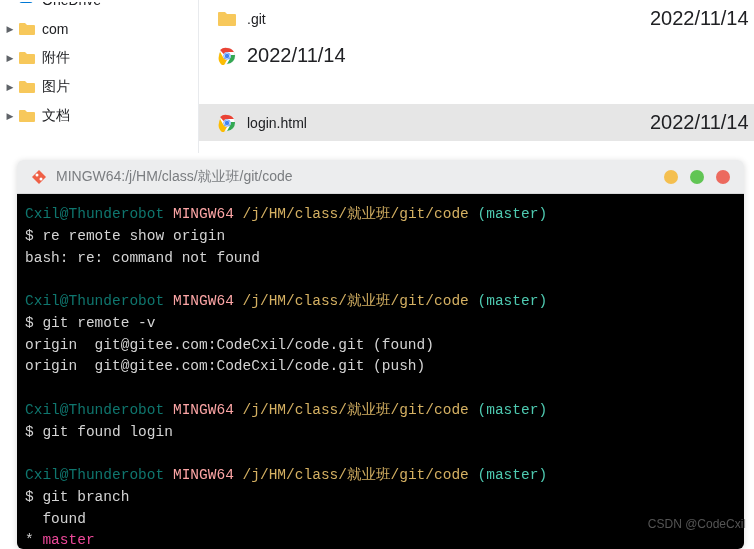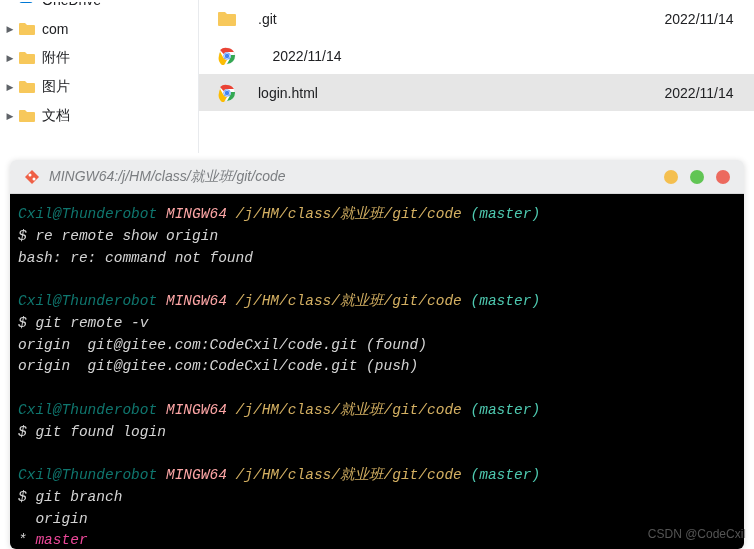--- a/index.html
+++ b/index.html
@@ -10,44 +10,44 @@
     .tree-item { display: flex; align-items: center; height: 29px; padding-left: 4px; cursor: pointer; }
     .chevron { width: 12px; height: 12px; margin-right: 2px; display: flex; align-items: center; justify-content: center; color: #5f6368; font-size: 9px; }
     .tree-icon { width: 18px; height: 18px; margin-right: 6px; display: flex; align-items: center; justify-content: center; }
     .folder-icon { color: #f7c85b; }
     .onedrive-icon { color: #0078d4; }
     .tree-label { font-size: 14px; color: #202124; }
     .cut-top { height: 12px; overflow: hidden; display: flex; align-items: flex-end; }
     .cut-top .tree-item { height: 29px; margin-top: -17px; }
     
     .file-list { flex: 1; border-left: 1px solid #e8eaed; }
-    .file-row { display: flex; align-items: center; height: 37px; padding-left: 18px; cursor: pointer; gap: 11px; }
-    .file-row.selected { background: #e6e6e6; }
+    .file-row { display: flex; align-items: center; height: 37px; padding-left: 18px; cursor: pointer; }
+    .file-row.selected { background: #e6e6e6; margin-top: 30px; }
     .file-icon { width: 20px; height: 20px; margin-right: 10px; display: flex; align-items: center; justify-content: center; }
     .file-name { flex: 1; font-size: 14px; color: #202124; }
-    .file-date { width: 104px; font-size: 14px; color: #202124; text-align: center; padding-right: 6px; }
+    .file-date { width: 104px; font-size: 20px; color: #202124; text-align: center; padding-right: 6px; }
     
-    .terminal-window { margin: 7px 10px 0 10px; border-radius: 6px; overflow: hidden; box-shadow: 0 1px 6px rgba(0,0,0,0.15); font-style: italic; }
+    .terminal-window { margin: 7px 10px 0 17px; border-radius: 6px; overflow: hidden; box-shadow: 0 1px 6px rgba(0,0,0,0.15); }
     .titlebar { background: #ecedee; height: 34px; display: flex; align-items: center; padding: 0 14px; border-bottom: 1px solid #d8d9da; }
     .title-icon { width: 16px; height: 16px; margin-right: 9px; }
     .title-text { flex: 1; color: #7a7d80; font-size: 14px; }
     .window-dot { width: 14px; height: 14px; border-radius: 50%; margin-left: 12px; }
     .dot-yellow { background: #f4bf4f; }
     .dot-green { background: #61c554; }
     .dot-red { background: #ec6a5e; }
     
     .terminal { background: #000; color: #ccc; font-family: "Consolas", "Courier New", monospace; font-size: 14.5px; line-height: 1.5; padding: 10px 8px 8px 8px; height: 355px; white-space: pre; }
     .t-user { color: #0f766e; }
     .t-host { color: #fca5a5; }
     .t-path { color: #d4b062; }
     .t-branch { color: #4ec9b0; }
     .t-plain { color: #d4d4d4; }
     .t-master { color: #ec4899; }
     
-    .watermark { position: absolute; right: 8px; bottom: 8px; font-size: 12px; color: rgba(120,120,120,0.7); font-family: sans-serif; }
+    .watermark { position: absolute; right: 8px; bottom: 18px; font-size: 12px; color: rgba(120,120,120,0.7); font-family: sans-serif; }
   </style>
 </head>
 <body>
 
 <div class="explorer">
   <div class="sidebar">
     <div class="cut-top">
       <div class="tree-item">
         <span class="chevron"></span>
         <span class="tree-icon onedrive-icon">
@@ -160,21 +160,21 @@
 <span class="t-user">Cxil@Thunderobot</span> <span class="t-host">MINGW64</span> <span class="t-path">/j/HM/class/就业班/git/code</span> <span class="t-branch">(master)</span>
 <span class="t-plain">$ git remote -v</span>
 <span class="t-plain">origin  git@gitee.com:CodeCxil/code.git (found)
 origin  git@gitee.com:CodeCxil/code.git (push)</span>
 
 <span class="t-user">Cxil@Thunderobot</span> <span class="t-host">MINGW64</span> <span class="t-path">/j/HM/class/就业班/git/code</span> <span class="t-branch">(master)</span>
 <span class="t-plain">$ git found login</span>
 
 <span class="t-user">Cxil@Thunderobot</span> <span class="t-host">MINGW64</span> <span class="t-path">/j/HM/class/就业班/git/code</span> <span class="t-branch">(master)</span>
 <span class="t-plain">$ git branch</span>
-<span class="t-plain">  origin
+<span class="t-plain">  found
 * </span><span class="t-master">master</span>
 
    
 
 </div>
 </div>
 
 <div class="watermark">CSDN @CodeCxil</div>
 
 </body></html>

